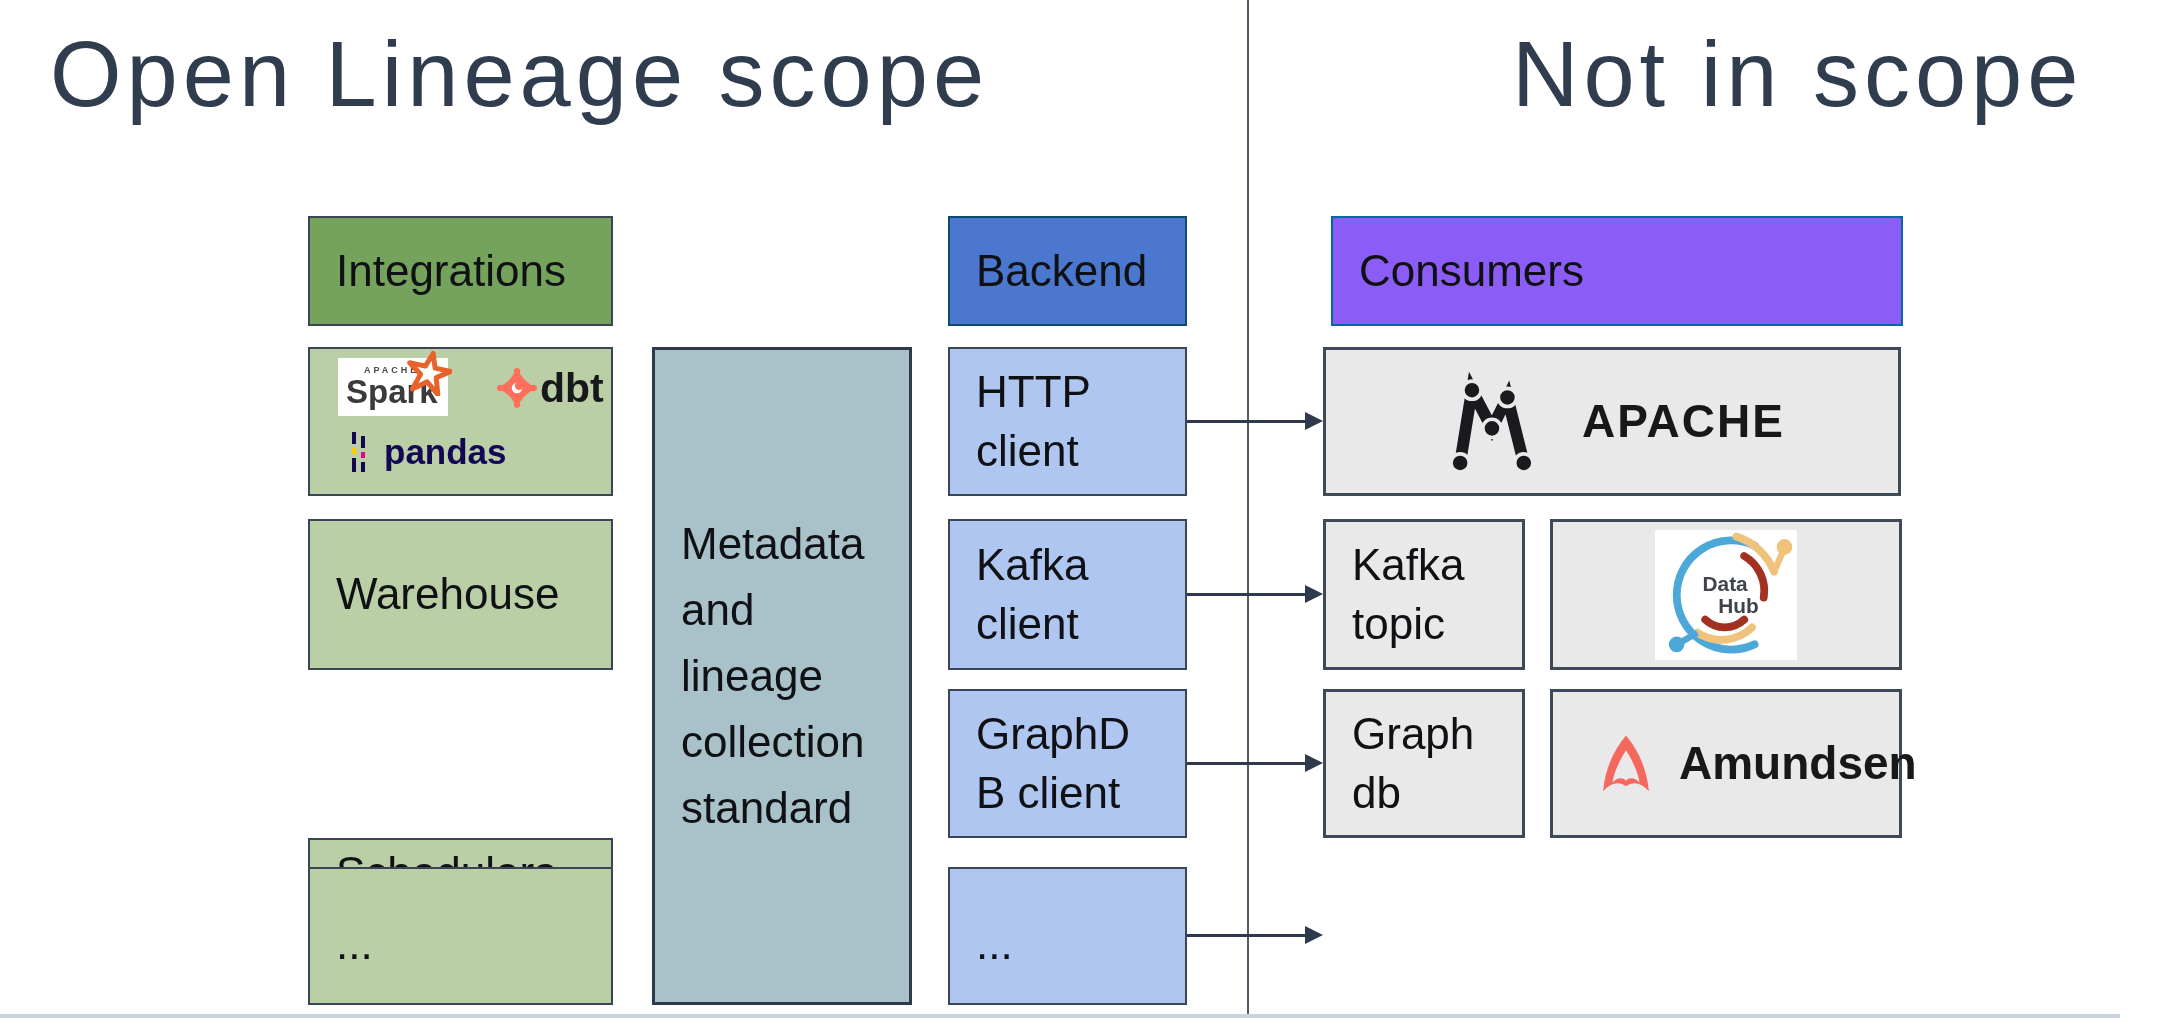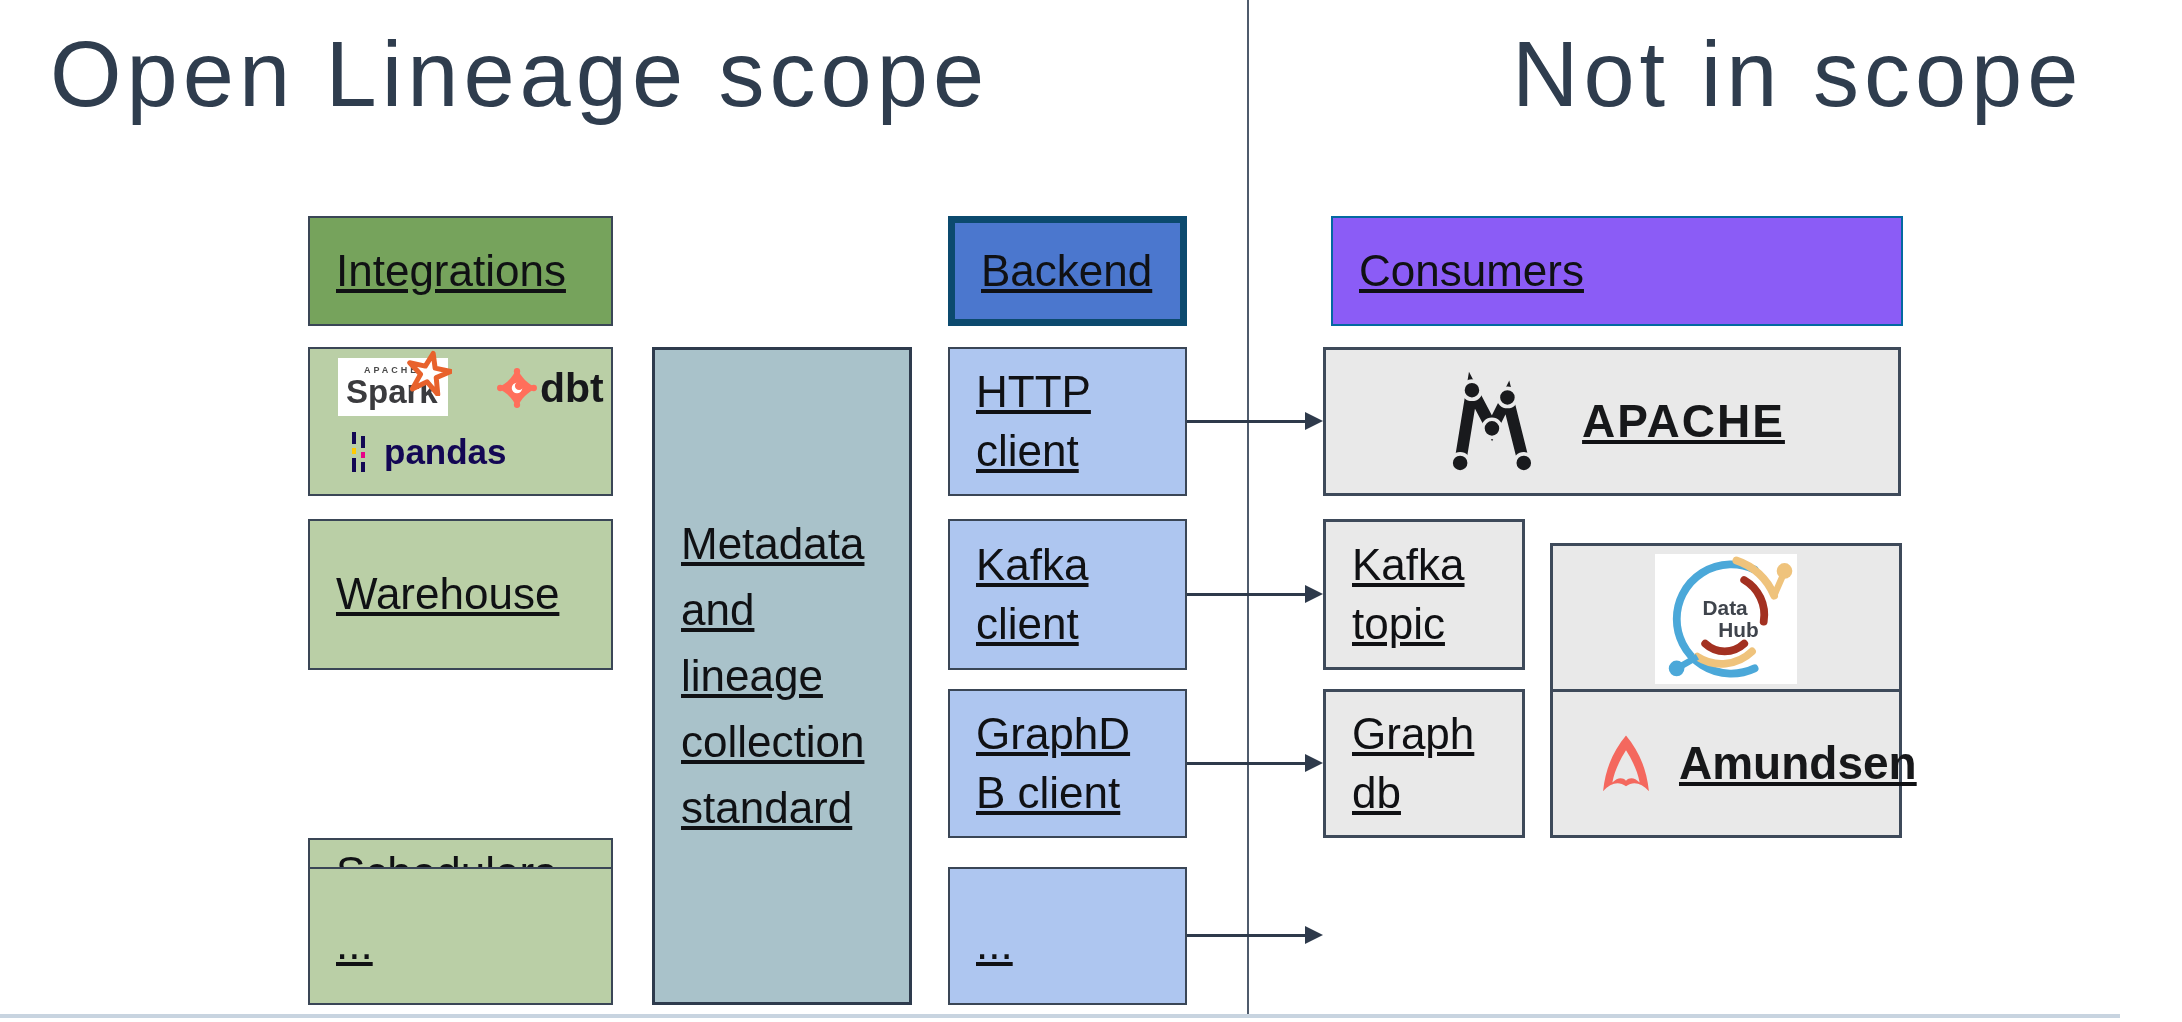--- a/index.html
+++ b/index.html
@@ -6,32 +6,32 @@
   .canvas{position:relative;width:2120px;height:1022px;background:#ffffff;overflow:hidden;
           font-family:"Liberation Sans",sans-serif;}
   .title{position:absolute;top:24px;font-size:92px;font-weight:400;letter-spacing:5px;
          color:#2F3D4E;line-height:1.1;white-space:nowrap;}
   .title-left{left:50px;}
   .title-right{left:1512px;}
   .divider{position:absolute;left:1247px;top:0;width:2px;height:1016px;background:#4F5B6C;}
   .bottom-edge{position:absolute;left:0;top:1014px;width:2182px;height:4px;background:#C8D4E0;}
 
   .box{position:absolute;box-sizing:border-box;display:flex;align-items:center;
-       font-size:44px;color:#101114;line-height:1.32;text-decoration:underline;}
+       font-size:44px;color:#101114;line-height:1.32;}
   .pad{padding-left:26px;}
   .hdr-green{background:#76A35C;border:2px solid #3A4656;}
   .lgreen{background:#BACFA6;border:2px solid #3A4656;}
   .teal{background:#A9C2CA;border:3px solid #2E3B4D;}
-  .hdr-blue{background:#4B77CE;border:7px solid #0c4a6e;}
+  .hdr-blue{background:#4B77CE;border:2px solid #0c4a6e;}
   .lblue{background:#AEC6F0;border:2px solid #3A4656;}
   .hdr-gray{background:#8b5cf6;border:2px solid #0369a1;margin-left:8px;}
   .lgray{background:#E9E9E9;border:3px solid #3E4A5A;}
   .more{align-items:flex-end;}
   .more .pad{padding-bottom:30px;}
-  .center{margin-top:24px;}
+  .center{}
 
   .arrow{position:absolute;left:1187px;width:120px;height:3px;background:#2E3A4B;}
   .arrow::after{content:'';position:absolute;right:-16px;top:-8px;width:0;height:0;
     border-left:18px solid #2E3A4B;border-top:9px solid transparent;border-bottom:9px solid transparent;}
 
   
   .rel{position:relative;}
   .spark-card{position:absolute;left:28px;top:9px;width:110px;height:58px;background:#ffffff;}
   .spark-apache{position:absolute;left:26px;top:7px;font-size:9px;font-weight:700;
                 letter-spacing:3px;color:#4A4A4A;}

